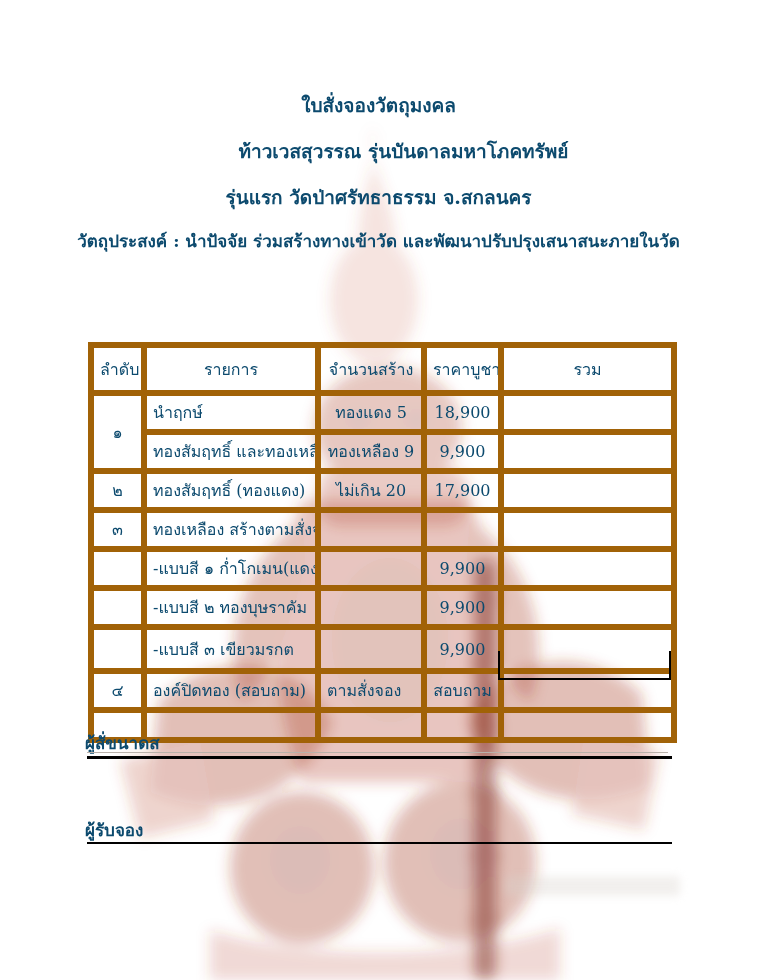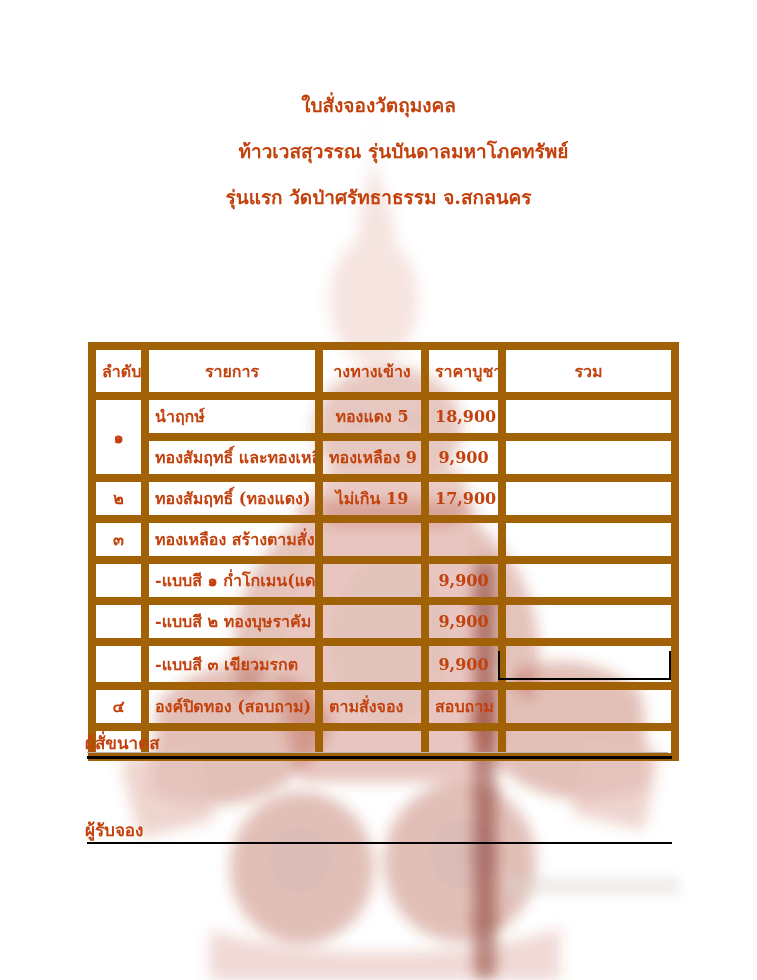--- a/index.html
+++ b/index.html
@@ -2,40 +2,40 @@
 <html><head>
 <meta charset="utf-8">
 <style>
   html,body{margin:0;padding:0;background:#e8e8e8;}
   .page{
     position:relative;
     width:757px;height:980px;
     margin:0 auto;
     background:#ffffff;
     font-family:"DejaVu Serif","Liberation Serif",serif;
-    color:#c2410c;
+    color:#0c4a6e;
     overflow:hidden;
   }
   
   .wm{position:absolute;left:0;top:0;width:757px;height:980px;z-index:0;pointer-events:none;}
   
   .content{position:absolute;left:0;top:0;width:757px;height:980px;z-index:1;}
   .cline{position:absolute;left:0;width:100%;text-align:center;font-weight:bold;white-space:nowrap;}
   .t1{top:90px;font-size:19px;}
   .t2{top:136px;font-size:19px;padding-left:25px;}
   .t3{top:182px;font-size:19px;}
   .p1{top:227px;font-size:17px;}
   .p2{top:265px;font-size:17px;}
   .p3{top:306px;font-size:17px;}
   
   .tablewrap{position:absolute;left:88px;top:342px;width:583px;}
   table.order{border-collapse:collapse;table-layout:fixed;width:583px;}
   table.order th,table.order td{
-    border:8px solid #a16207;
-    font-size:16px;font-weight:bold;
+    border:6px solid #a16207;
+    font-size:16px;font-weight:normal;
     padding:4px 6px;
     overflow:hidden;white-space:nowrap;
     vertical-align:middle;
   }
   table.order th{height:34px;text-align:center;}
   td.al{text-align:left;margin-top:32px;}
   td.ac{text-align:center;}
   td.nb{border-bottom:none;}
   td.nt{border-top:none;}
   td.vtop{vertical-align:top;padding-top:3px;}
@@ -111,35 +111,36 @@
         <rect x="470" y="916" width="30" height="8" rx="4" opacity="0.8"></rect>
       </g>
     </g>
   </svg>
 
   <div class="content">
 
     <div class="cline t1">ใบสั่งจองวัตถุมงคล</div>
     <div class="cline t2">ท้าวเวสสุวรรณ รุ่นบันดาลมหาโภคทรัพย์</div>
     <div class="cline t3">รุ่นแรก วัดป่าศรัทธาธรรม จ.สกลนคร</div>
+    <div class="cline p1">วัตถุประสงค์ : นำปัจจัย ร่วมสร้างทางเข้าวัด และพัฒนาปรับปรุงเสนาสนะภายในวัด</div>
 
     <div class="tablewrap">
       <table class="order">
         <colgroup>
           <col style="width:53px">
           <col style="width:174px">
           <col style="width:106px">
           <col style="width:77px">
           <col style="width:173px">
         </colgroup>
         <thead>
           <tr>
             <th>ลำดับ</th>
             <th>รายการ</th>
-            <th>างทางเข้าง</th>
+            <th>จำนวนสร้าง</th>
             <th>ราคาบูชา</th>
             <th>รวม</th>
           </tr>
         </thead>
         <tbody>
             <tr style="height: 27px;">
               <td rowspan="2" class="vtop ac">๑</td>
               <td class="al nb">นำฤกษ์</td>
               <td class="ac nb">ทองแดง 5</td>
               <td class="ac nb">18,900</td>
@@ -147,21 +148,21 @@
             </tr>
             <tr style="height: 30px;">
               <td class="al nt">ทองสัมฤทธิ์ และทองเหลือง</td>
               <td class="ac nt">ทองเหลือง 9</td>
               <td class="ac nt">9,900</td>
               <td class="ac"></td>
             </tr>
             <tr style="height: 31px;">
               <td class="ac">๒</td>
               <td class="al">ทองสัมฤทธิ์ (ทองแดง)</td>
-              <td class="ac">ไม่เกิน 19</td>
+              <td class="ac">ไม่เกิน 20</td>
               <td class="ac">17,900</td>
               <td class="ac"></td>
             </tr>
             <tr style="height: 30px;">
               <td class="ac">๓</td>
               <td class="al">ทองเหลือง สร้างตามสั่งจอง</td>
               <td class="ac"></td>
               <td class="ac"></td>
               <td class="ac"></td>
             </tr>

